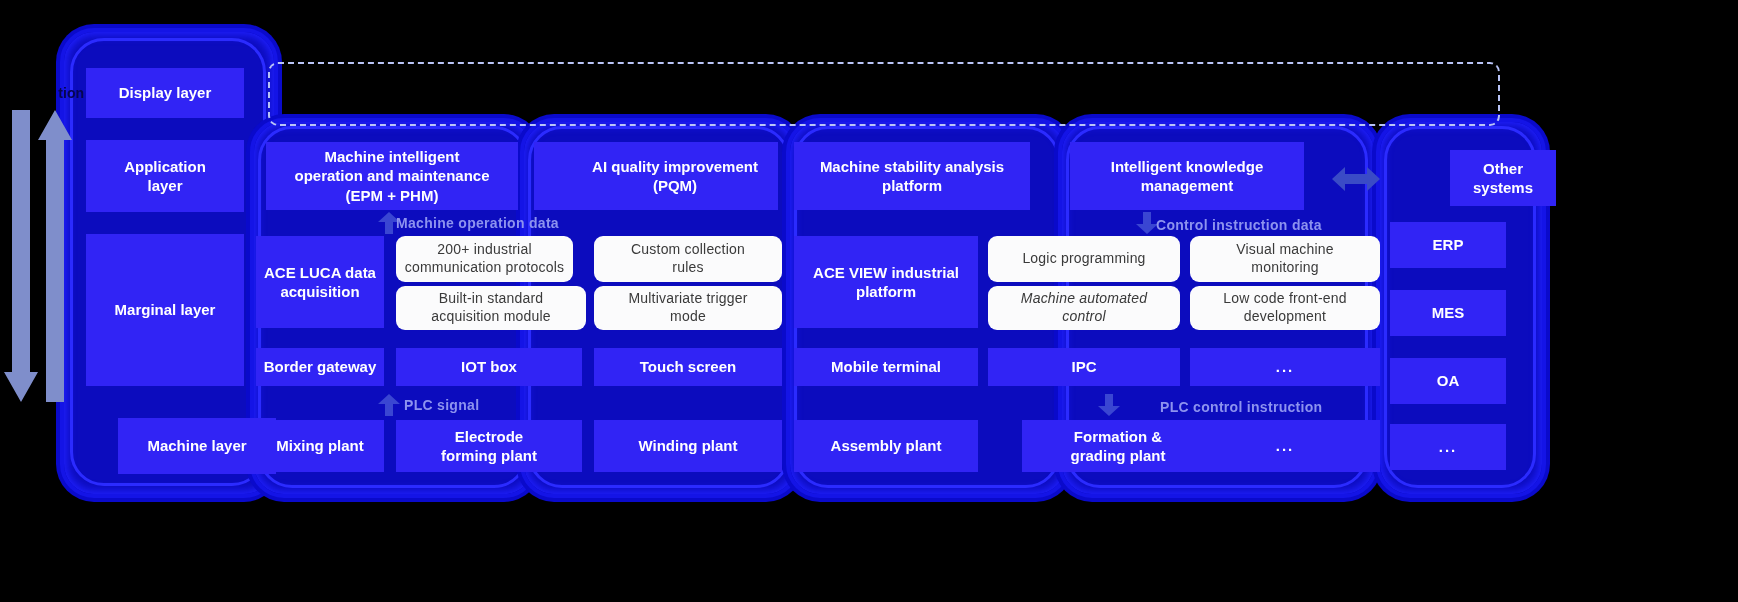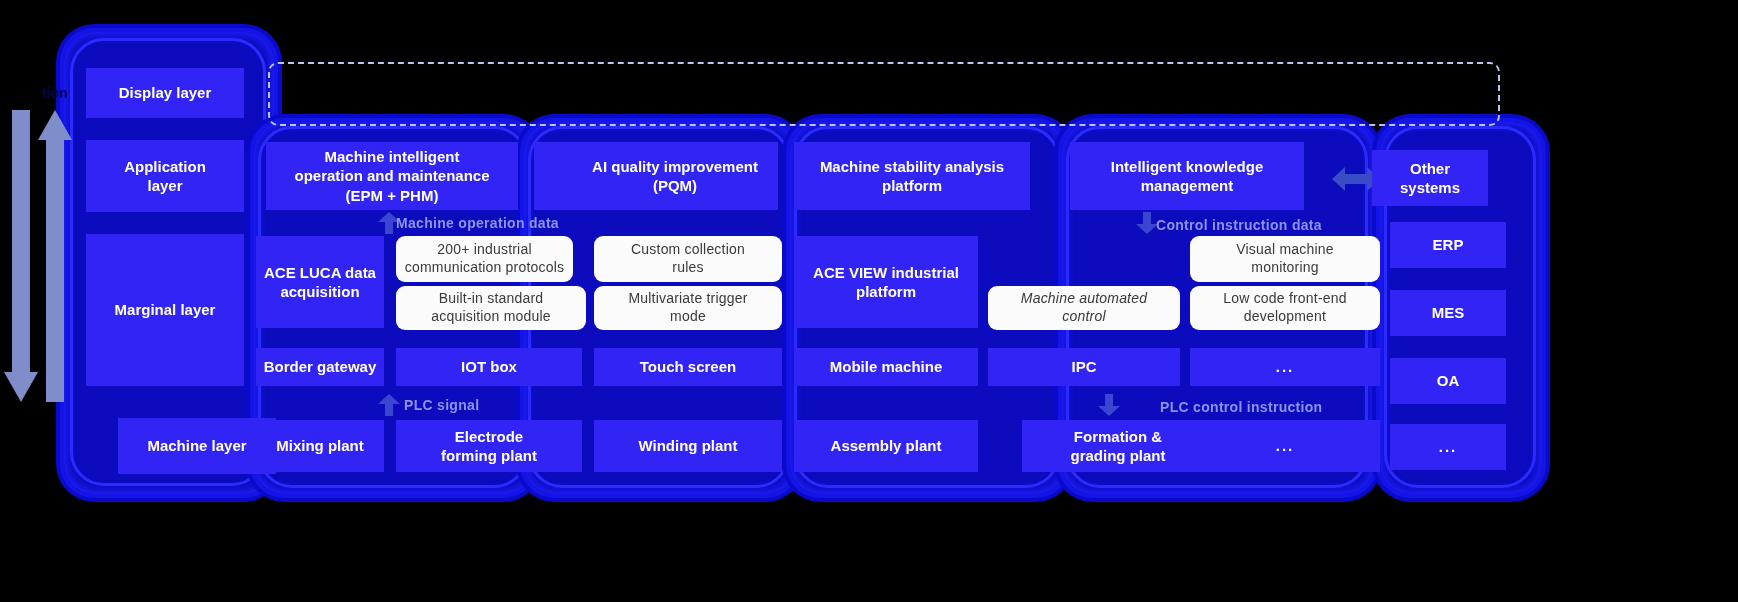--- a/index.html
+++ b/index.html
@@ -114,21 +114,21 @@
   <div class="dashed-band" style="left:268px; top:62px; width:1228px; height:60px;"></div>
 
   <svg class="bigarrow" style="left:4px; top:110px;" width="34" height="310" viewBox="0 0 34 310">
     <polygon points="8,0 26,0 26,262 34,262 17,292 0,262 8,262" fill="#7f8ecb"></polygon>
   </svg>
   <svg class="bigarrow" style="left:38px; top:110px;" width="34" height="310" viewBox="0 0 34 310">
     <polygon points="17,0 34,30 26,30 26,292 8,292 8,30 0,30" fill="#7f8ecb"></polygon>
   </svg>
 
   <div style="position:absolute; left:42px; top:85px; width:42px; height:20px;
-              color:#06064f; font-size:14px; font-weight:bold; overflow:hidden;">tion</div>
+              color:#06064f; font-size:14px; font-weight:bold; overflow:hidden;text-align:right;">tion</div>
 
   <div class="cell f15" style="left:86px; top:68px; width:158px; height:50px;">Display layer</div>
 
   <div class="cell f15" style="left:86px; top:140px; width:158px; height:72px; white-space:pre-line;">Application
 layer</div>
 
   <div class="cell f15" style="left:86px; top:234px; width:158px; height:152px;">Marginal layer</div>
 
   <div class="cell f15" style="left:86px; top:418px; width:158px; height:56px;margin-left:32px;">Machine layer</div>
 
@@ -159,31 +159,32 @@
 
   <div class="cell white f14" style="left:396px; top:236px; width:177px; height:46px; white-space:pre-line;">200+ industrial
 communication protocols</div>
   <div class="cell white f14" style="left:594px; top:236px; width:188px; height:46px; white-space:pre-line;">Custom collection
 rules</div>
   <div class="cell white f14" style="left:396px; top:286px; width:190px; height:44px; white-space:pre-line;">Built-in standard
 acquisition module</div>
   <div class="cell white f14" style="left:594px; top:286px; width:188px; height:44px; white-space:pre-line;">Multivariate trigger
 mode</div>
 
+  <div class="cell white f14" style="left:988px; top:236px; width:192px; height:46px; white-space:pre-line;">Logic programming</div>
   <div class="cell white f14" style="left:1190px; top:236px; width:190px; height:46px; white-space:pre-line;">Visual machine
 monitoring</div>
   <div class="cell white f14" style="left:988px; top:286px; width:192px; height:44px; white-space:pre-line;font-style:italic;">Machine automated
 control</div>
   <div class="cell white f14" style="left:1190px; top:286px; width:190px; height:44px; white-space:pre-line;">Low code front-end
 development</div>
 
   <div class="cell f15" style="left:256px; top:348px; width:128px; height:38px;">Border gateway</div>
   <div class="cell f15" style="left:396px; top:348px; width:186px; height:38px;">IOT box</div>
   <div class="cell f15" style="left:594px; top:348px; width:188px; height:38px;">Touch screen</div>
-  <div class="cell f15" style="left:794px; top:348px; width:184px; height:38px;">Mobile machine</div>
+  <div class="cell f15" style="left:794px; top:348px; width:184px; height:38px;">Mobile terminal</div>
   <div class="cell f15" style="left:988px; top:348px; width:192px; height:38px;">IPC</div>
   <div class="cell f15 ellipsis" style="left:1190px; top:348px; width:190px; height:38px;">...</div>
 
   <svg class="flowarrow" style="left:378px; top:394px;" width="22" height="22" viewBox="0 0 22 22">
     <polygon points="11,0 22,10 15,10 15,22 7,22 7,10 0,10" fill="#4a5ad8" opacity=".75"></polygon>
   </svg>
   <div class="band" style="left:404px; top:394px; width:300px; height:22px;">PLC signal</div>
 
   <svg class="flowarrow" style="left:1098px; top:394px;" width="22" height="22" viewBox="0 0 22 22">
     <polygon points="7,0 15,0 15,12 22,12 11,22 0,12 7,12" fill="#4a5ad8" opacity=".75"></polygon>
@@ -196,20 +197,20 @@
   <div class="cell f15" style="left:594px; top:420px; width:188px; height:52px;">Winding plant</div>
   <div class="cell f15" style="left:794px; top:420px; width:184px; height:52px;">Assembly plant</div>
   <div class="cell f15" style="left:988px; top:420px; width:192px; height:52px; white-space:pre-line;margin-left:34px;">Formation &amp;
 grading plant</div>
   <div class="cell f15 ellipsis" style="left:1190px; top:420px; width:190px; height:52px;">...</div>
 
   <svg class="dblarrow" style="left:1332px; top:164px;" width="48" height="30" viewBox="0 0 48 30">
     <polygon points="0,15 13,3 13,10 35,10 35,3 48,15 35,27 35,20 13,20 13,27" fill="#3a4bc6"></polygon>
   </svg>
 
-  <div class="cell f15" style="left:1372px; top:150px; width:116px; height:56px; white-space:pre-line;">Other
+  <div class="cell f15" style="left:1450px; top:150px; width:106px; height:56px; white-space:pre-line;">Other
 systems</div>
   <div class="cell f15" style="left:1390px; top:222px; width:116px; height:46px;">ERP</div>
   <div class="cell f15" style="left:1390px; top:290px; width:116px; height:46px;">MES</div>
   <div class="cell f15" style="left:1390px; top:358px; width:116px; height:46px;">OA</div>
   <div class="cell f15 ellipsis" style="left:1390px; top:424px; width:116px; height:46px;">...</div>
 
 </div>
 
 </body></html>

